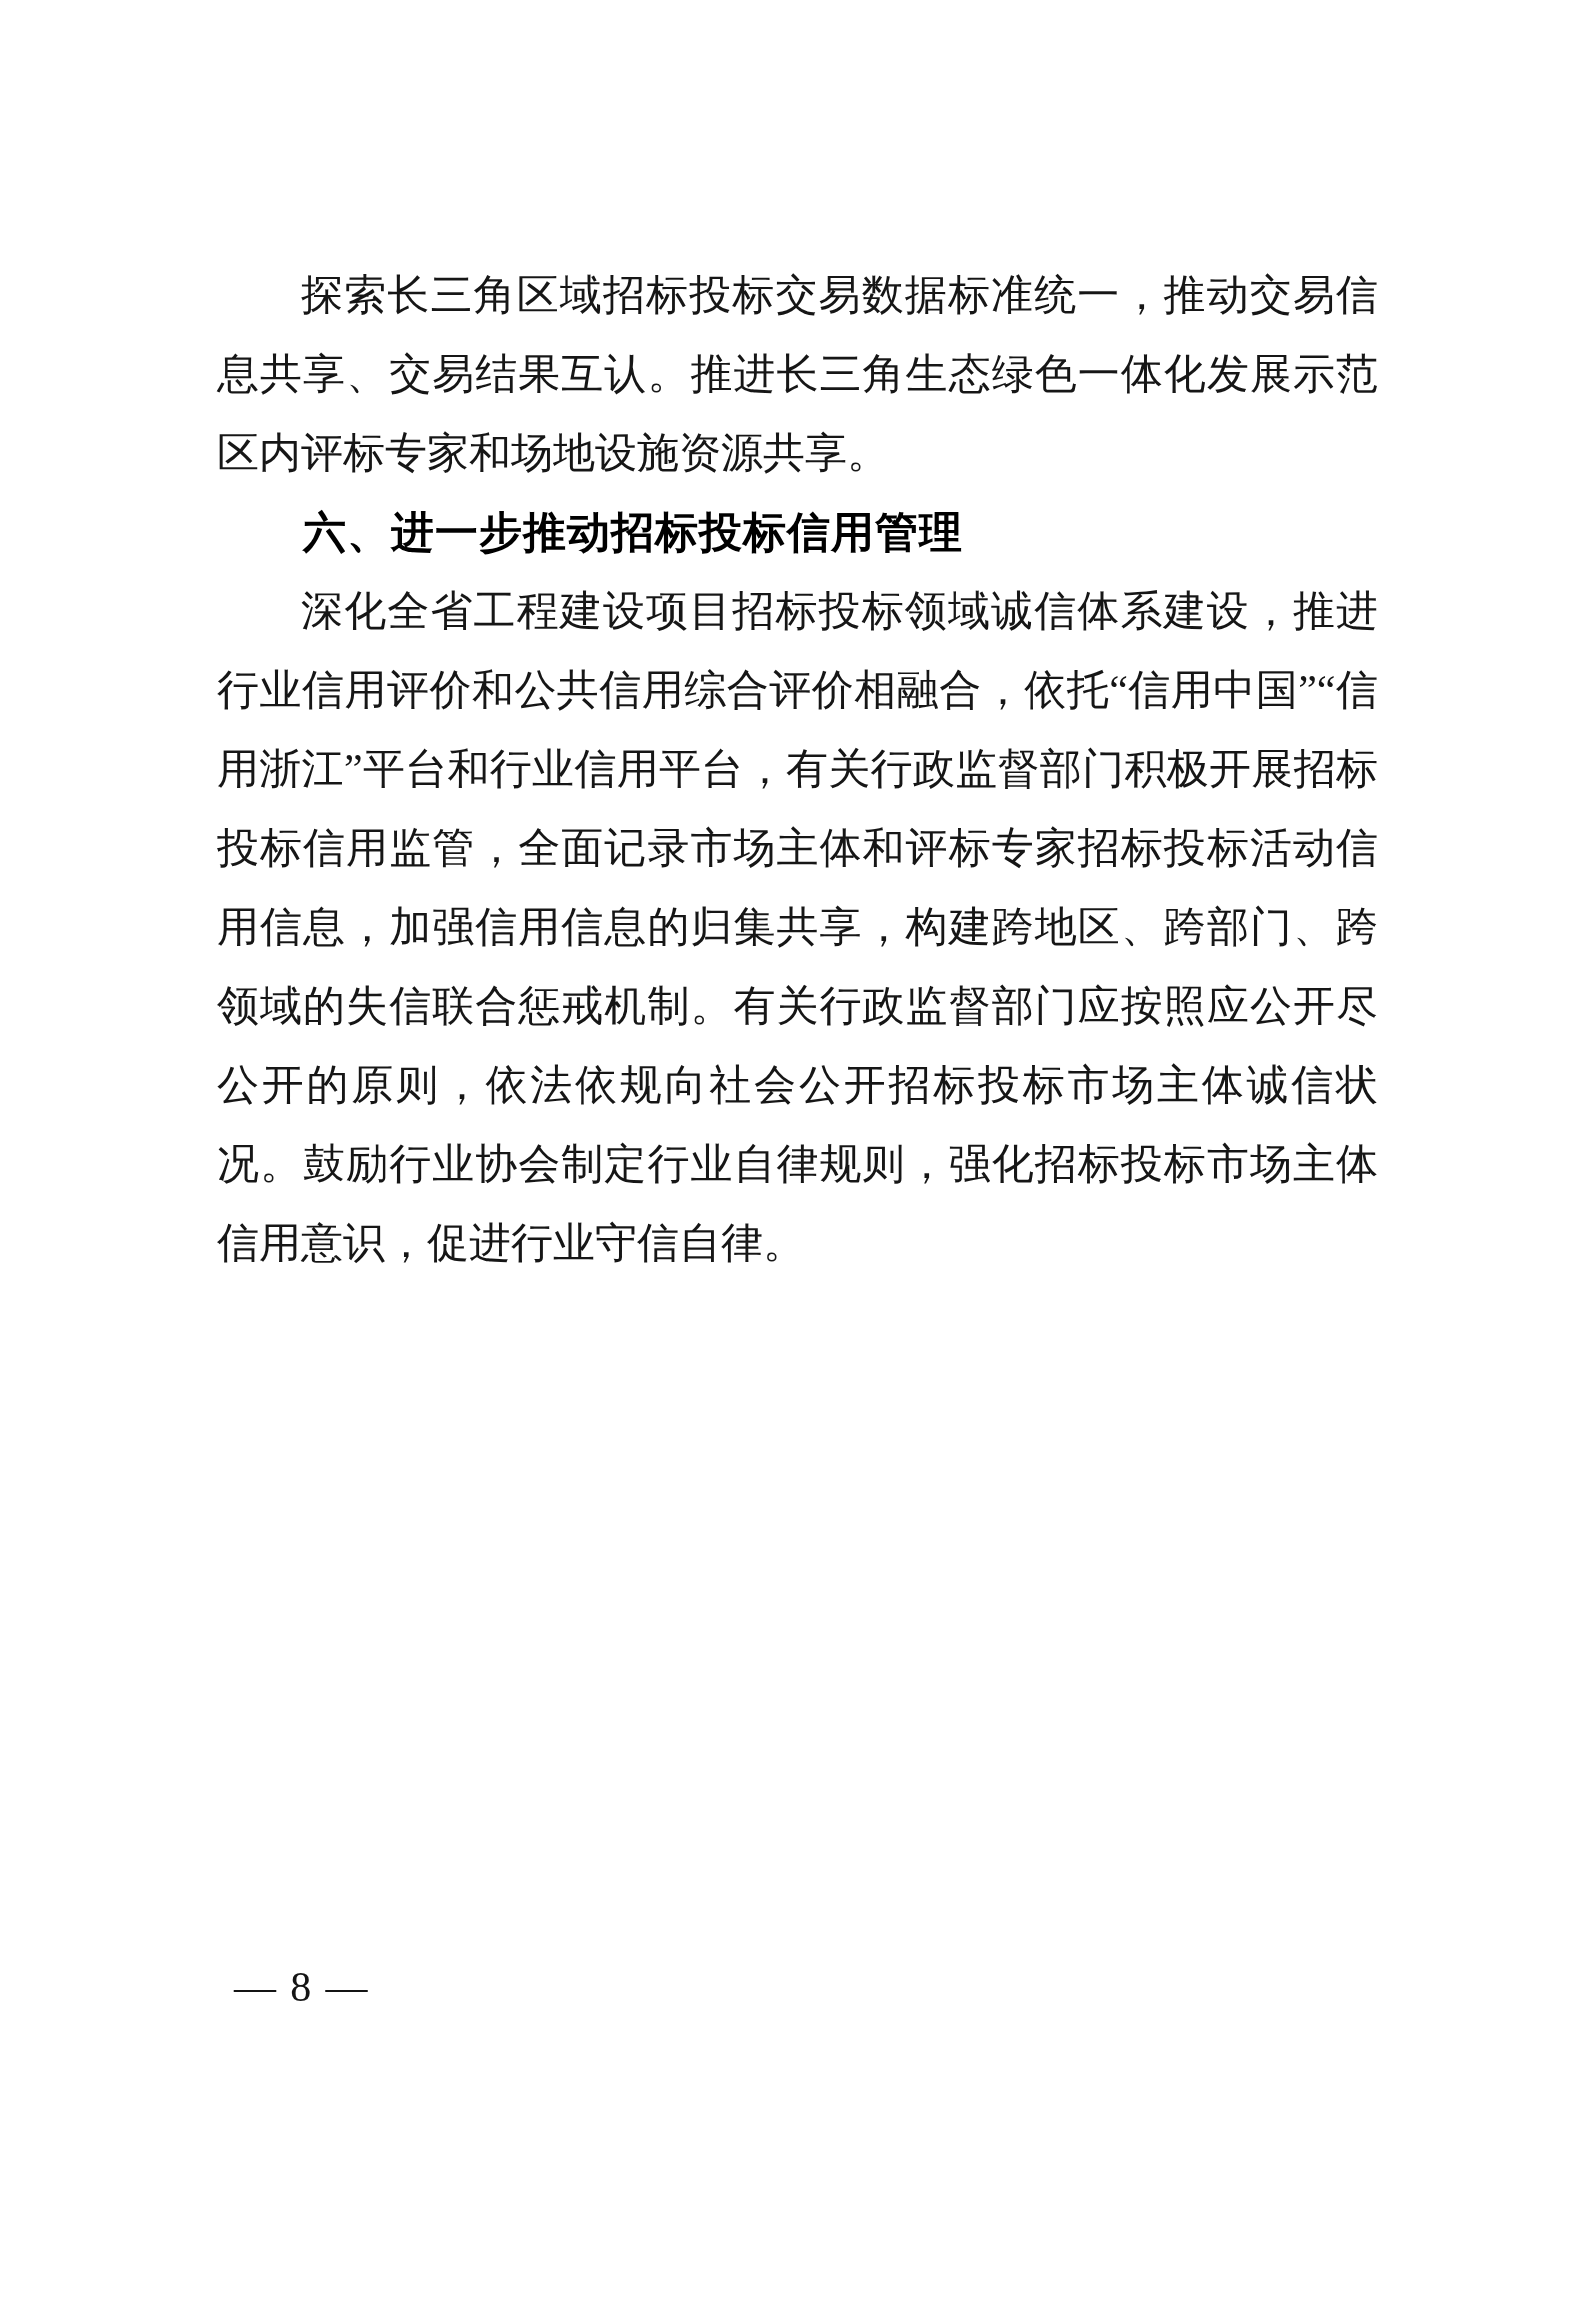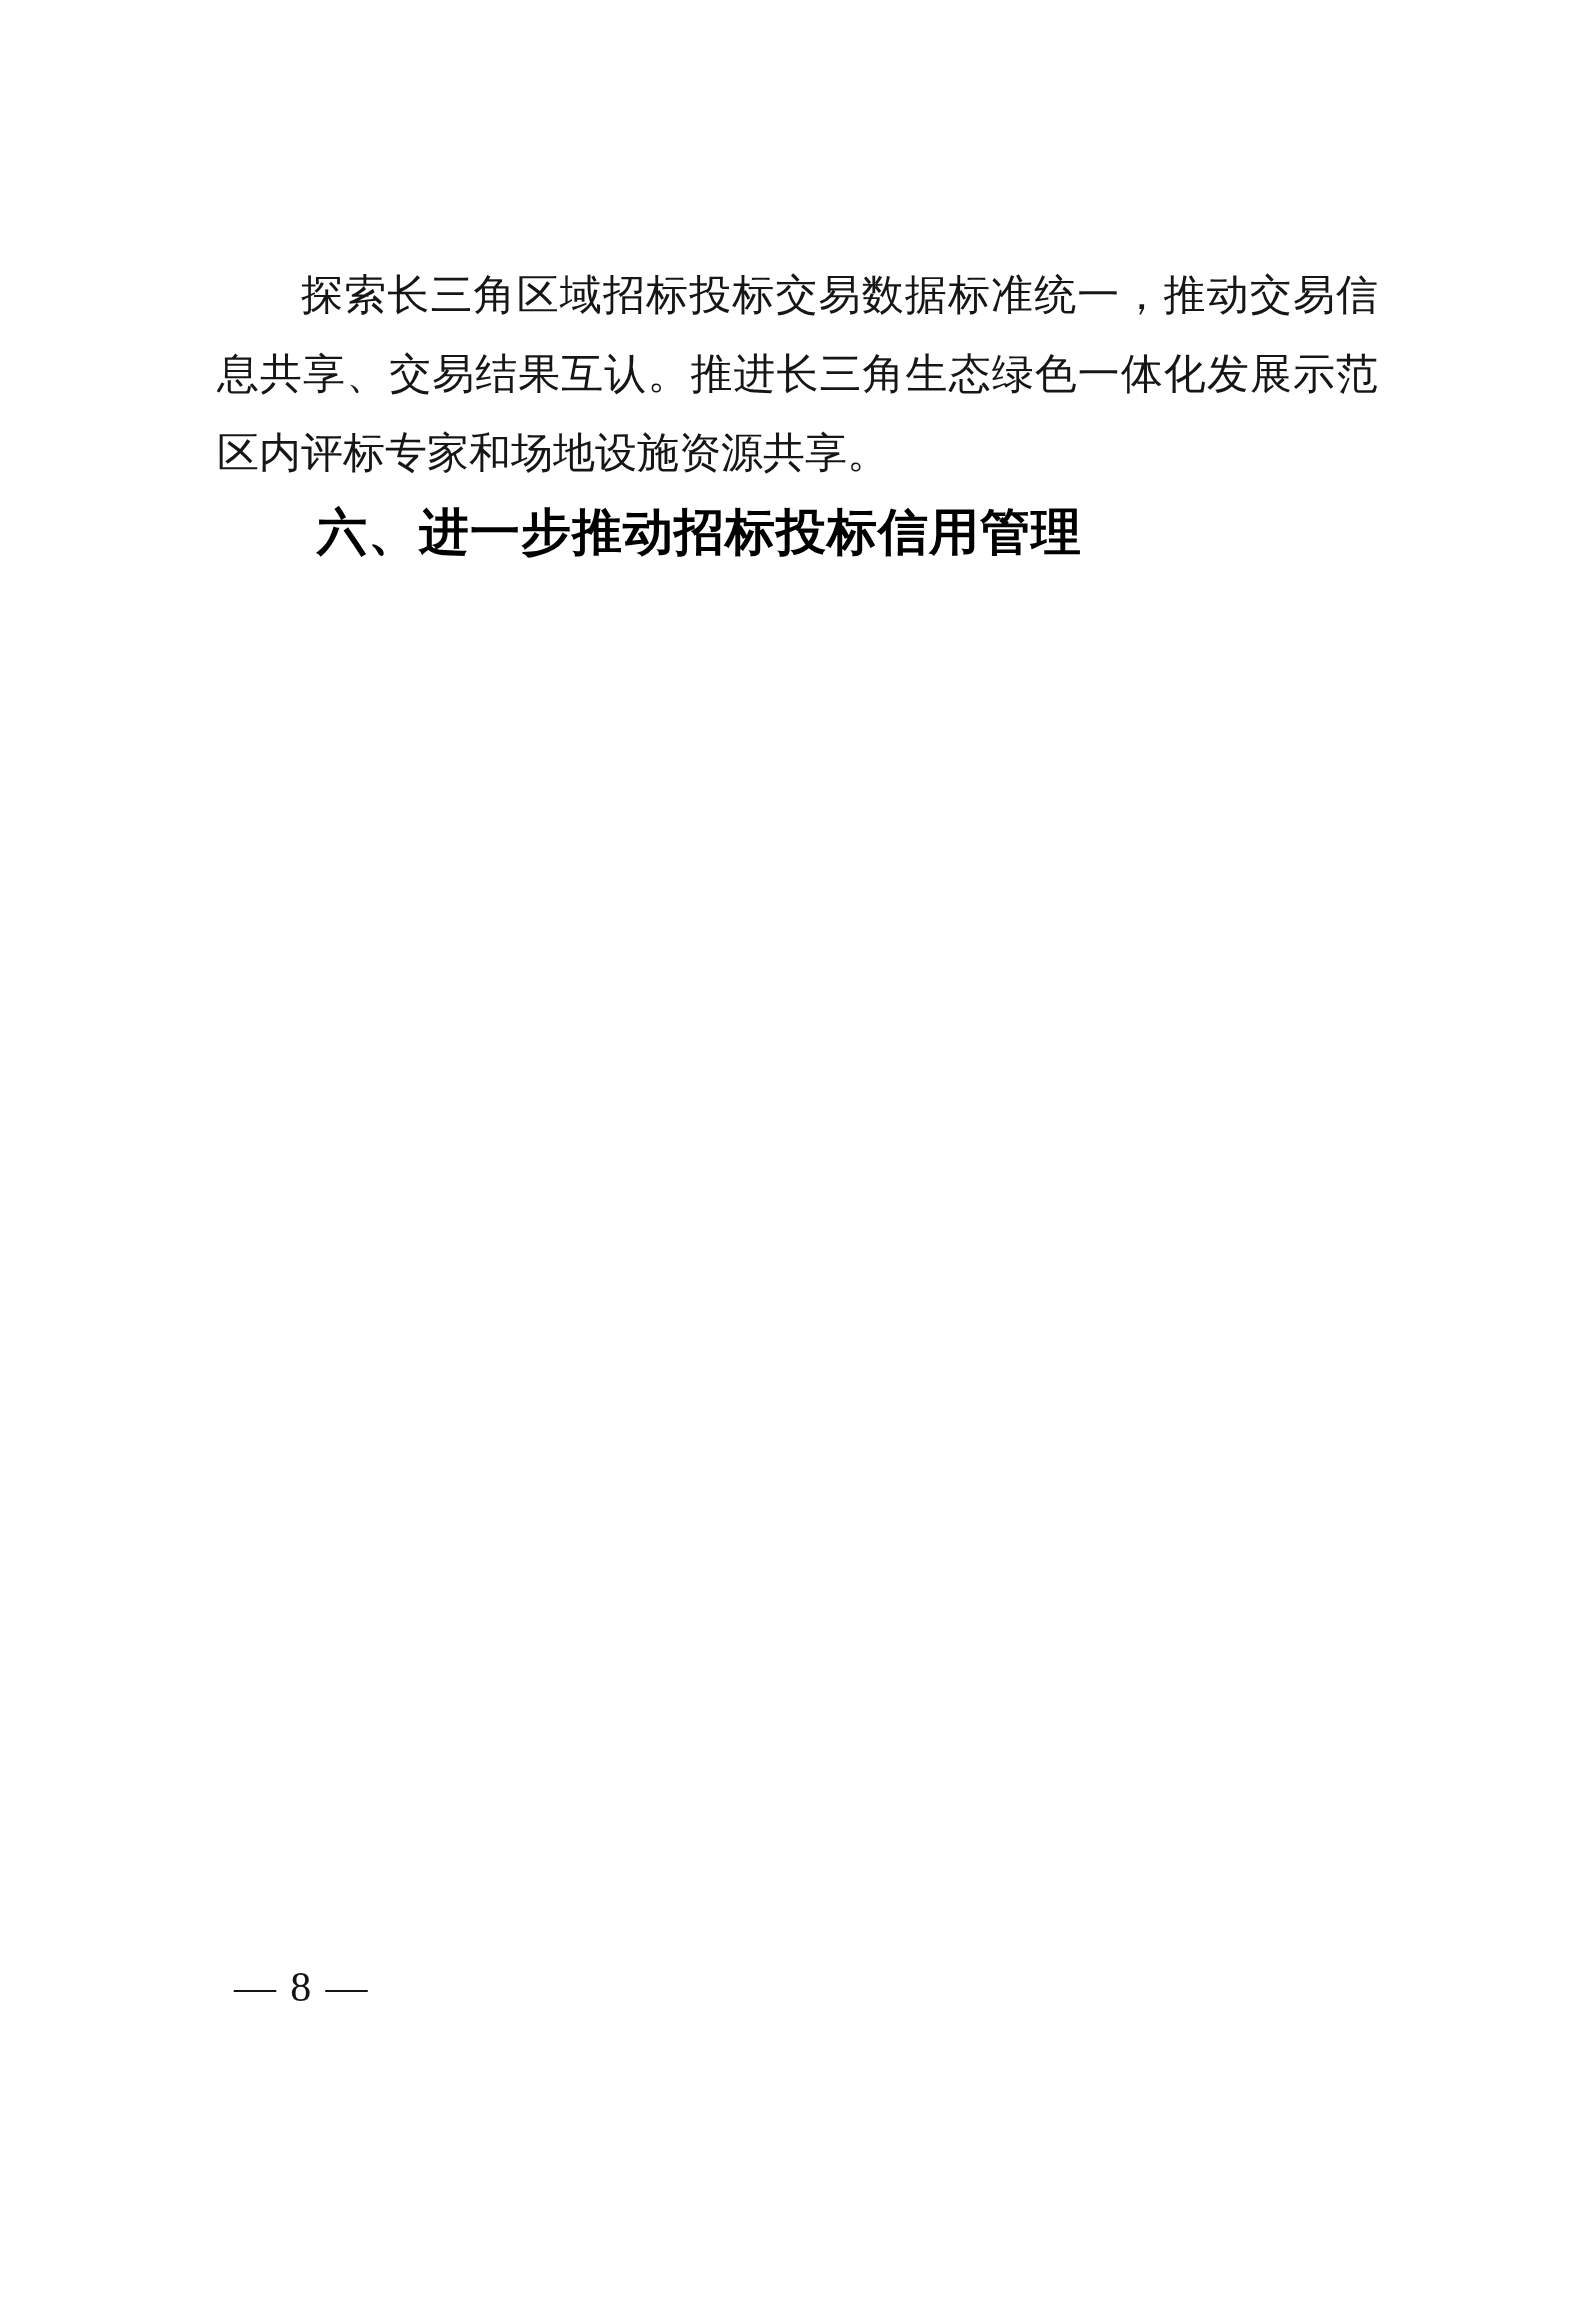--- a/index.html
+++ b/index.html
@@ -30,21 +30,21 @@
     margin: 0;
     text-indent: 2em;
     
     text-justify: inter-character;
   }
   .content h2.section-heading {
     margin: 0;
     text-indent: 2em;
     font-family: "Liberation Sans", "DejaVu Sans", sans-serif;
     font-weight: 700;
-    font-size: 50px;
+    font-size: 43px;
     line-height: 79px;
     color: #000000;
     text-align: left;
     letter-spacing: 1px;
   }
   .page-number {
     position: absolute;
     left: 234px;
     top: 1962px;
     color: #141414;
@@ -58,19 +58,20 @@
 </head>
 <body>
 
 <div class="page">
 
   <main class="content">
     <p class="body-para">探索长三角区域招标投标交易数据标准统一，推动交易信息共享、交易结果互认。推进长三角生态绿色一体化发展示范区内评标专家和场地设施资源共享。</p>
 
     <h2 class="section-heading">六、进一步推动招标投标信用管理</h2>
 
+    <p class="body-para">深化全省工程建设项目招标投标领域诚信体系建设，推进行业信用评价和公共信用综合评价相融合，依托“信用中国”“信用浙江”平台和行业信用平台，有关行政监督部门积极开展招标投标信用监管，全面记录市场主体和评标专家招标投标活动信用信息，加强信用信息的归集共享，构建跨地区、跨部门、跨领域的失信联合惩戒机制。有关行政监督部门应按照应公开尽公开的原则，依法依规向社会公开招标投标市场主体诚信状况。鼓励行业协会制定行业自律规则，强化招标投标市场主体信用意识，促进行业守信自律。</p>
 
   </main>
 
   <footer class="page-number">— 8 —</footer>
 
 </div>
 
 
 </body></html>

